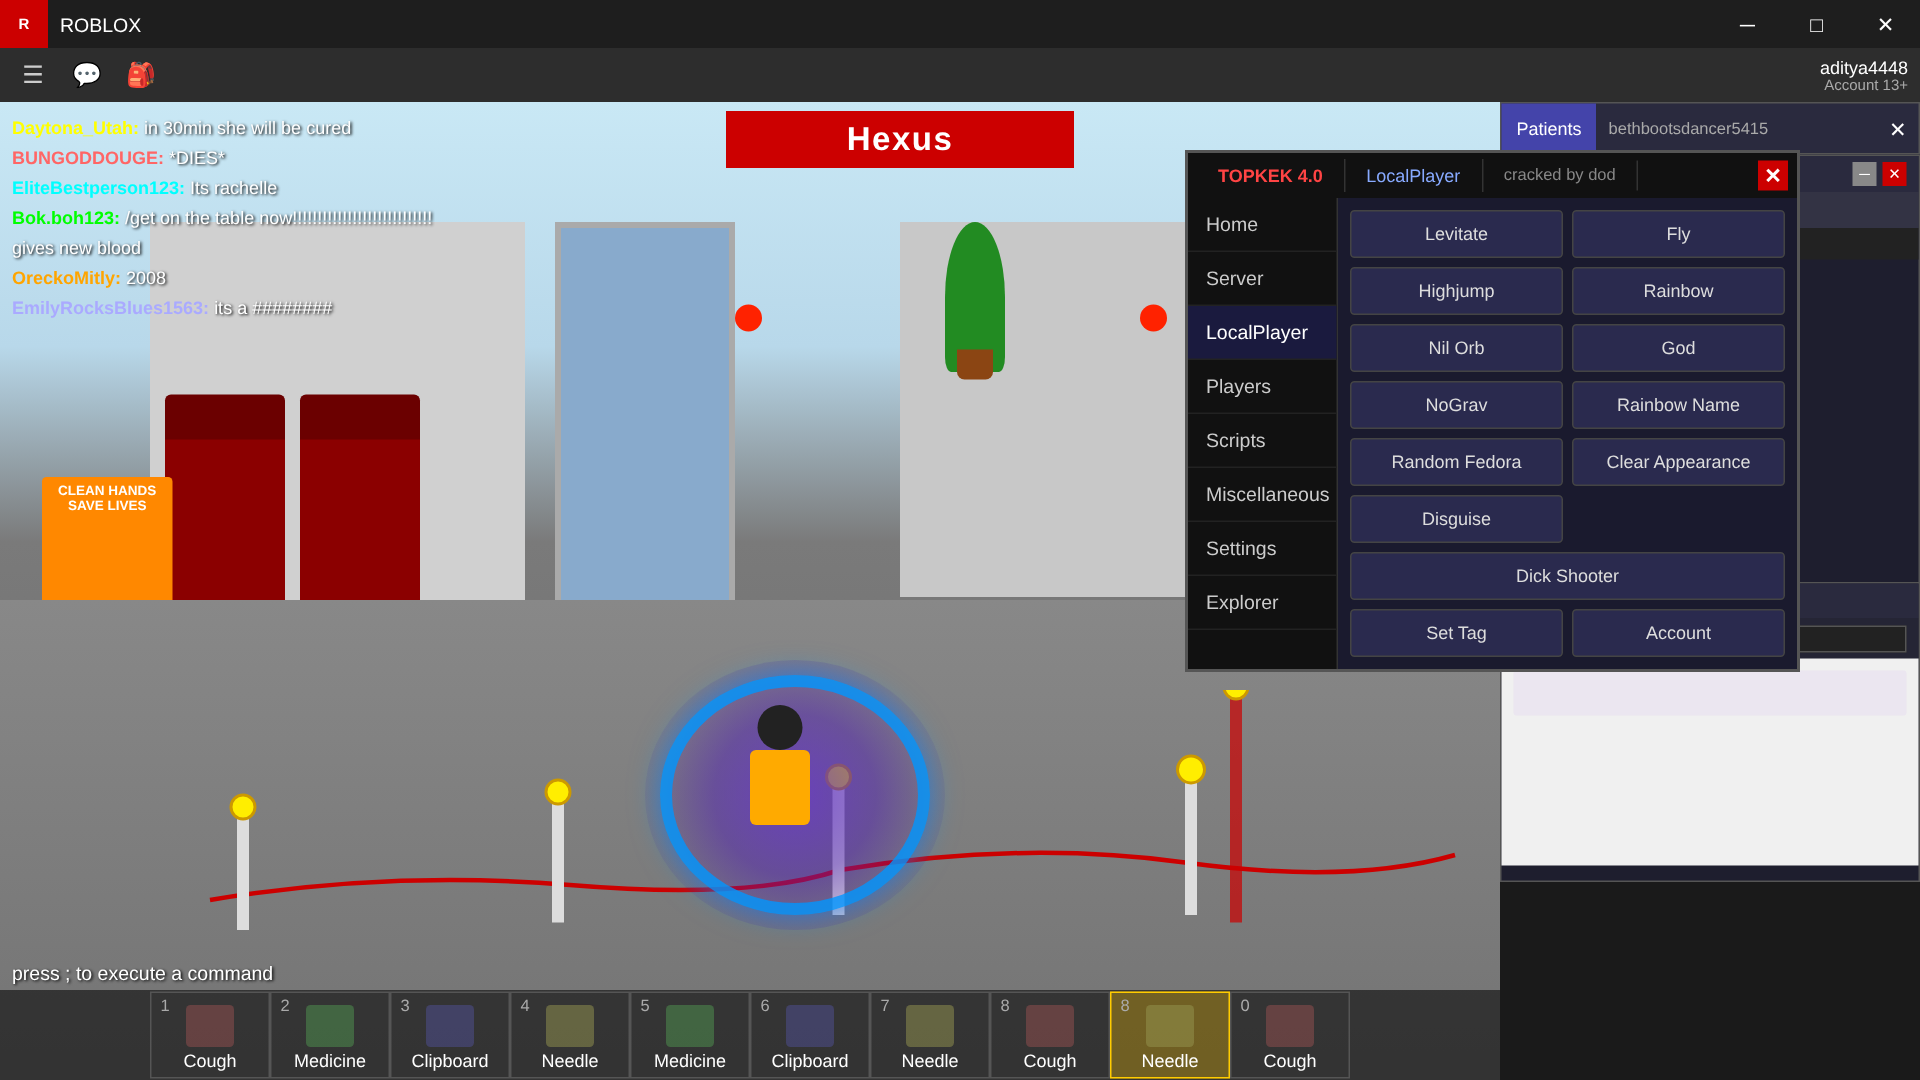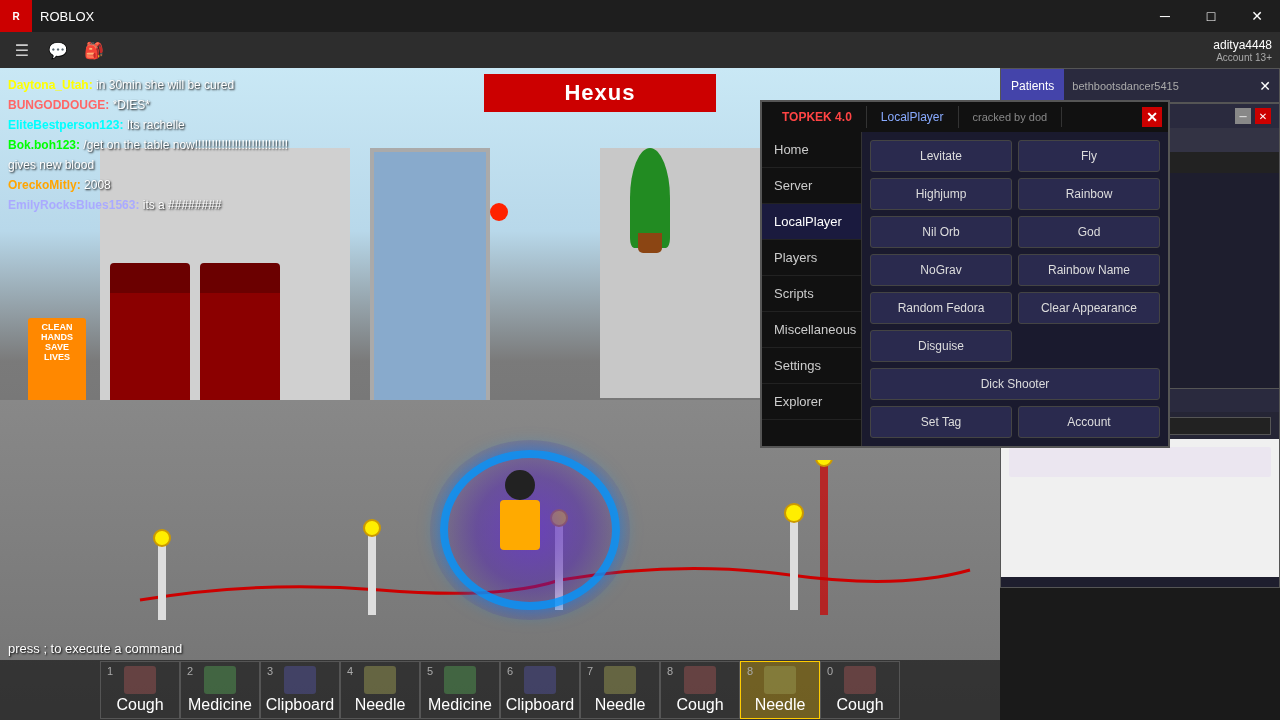--- a/index.html
+++ b/index.html
@@ -156,21 +156,21 @@
     .hotbar-slot.active {
       background: rgba(255, 200, 0, 0.3);
       border-color: #ffcc00;
     }
     .hotbar-num {
       position: absolute;
       top: 3px; left: 6px;
       color: #aaa; font-size: 11px;
     }
     .hotbar-label {
-      color: white; font-size: 16px;
+      color: white; font-size: 12px;
     }
     .hotbar-icon-box {
       width: 32px; height: 28px;
       background: rgba(100,100,200,0.4);
       border-radius: 3px;
       margin-bottom: 2px;
       display: flex; align-items: center; justify-content: center;
     }
 
     
@@ -289,21 +289,21 @@
     }
     #props-area {
       background: #f5f5f5;
       height: calc(100% - 60px);
     }
 
     
     #hack-menu {
       position: absolute;
       top: 100px;
-      left: 760px;
+      left: 790px;
       width: 410px;
       background: #1a1a2e;
       border: 2px solid #555;
       z-index: 200;
     }
     #hack-menu-header {
       display: flex;
       align-items: center;
       background: #111;
       padding: 4px 6px;
@@ -462,21 +462,21 @@
   <div style="position:absolute;left:638px;top:165px;width:24px;height:20px;background:#8B4513;border-radius:0 0 5px 5px;"></div>
 
   <div class="chair" style="left:110px;top:220px;width:80px;height:120px;"></div>
   <div class="chair" style="left:200px;top:220px;width:80px;height:120px;"></div>
   <div class="chair" style="left:110px;top:195px;width:80px;height:30px;background:#6B0000;border-radius:4px 4px 0 0;"></div>
   <div class="chair" style="left:200px;top:195px;width:80px;height:30px;background:#6B0000;border-radius:4px 4px 0 0;"></div>
 
   <div class="chair" style="right:60px;top:220px;width:80px;height:120px;"></div>
   <div class="chair" style="right:60px;top:195px;width:80px;height:30px;background:#6B0000;border-radius:4px 4px 0 0;"></div>
 
-  <div class="sign" style="left:28px;top:250px;width:58px;height:90px;">CLEAN HANDS<br>SAVE LIVES</div>
+  <div class="sign" style="left:28px;top:250px;width:87px;height:90px;">CLEAN HANDS<br>SAVE LIVES</div>
 
   <div class="floor"></div>
 
   <svg class="rope-svg" xmlns="http://www.w3.org/2000/svg">
 
     <path d="M 140 140 Q 260 120 380 130 Q 500 140 560 120" stroke="#cc0000" stroke-width="3" fill="none"></path>
     <path d="M 560 120 Q 680 100 790 115 Q 900 130 970 110" stroke="#cc0000" stroke-width="3" fill="none"></path>
 
     <rect x="158" y="80" width="8" height="80" fill="#ddd"></rect>
     <circle cx="162" cy="78" r="8" fill="#ffee00" stroke="#cc9900" stroke-width="2"></circle>

